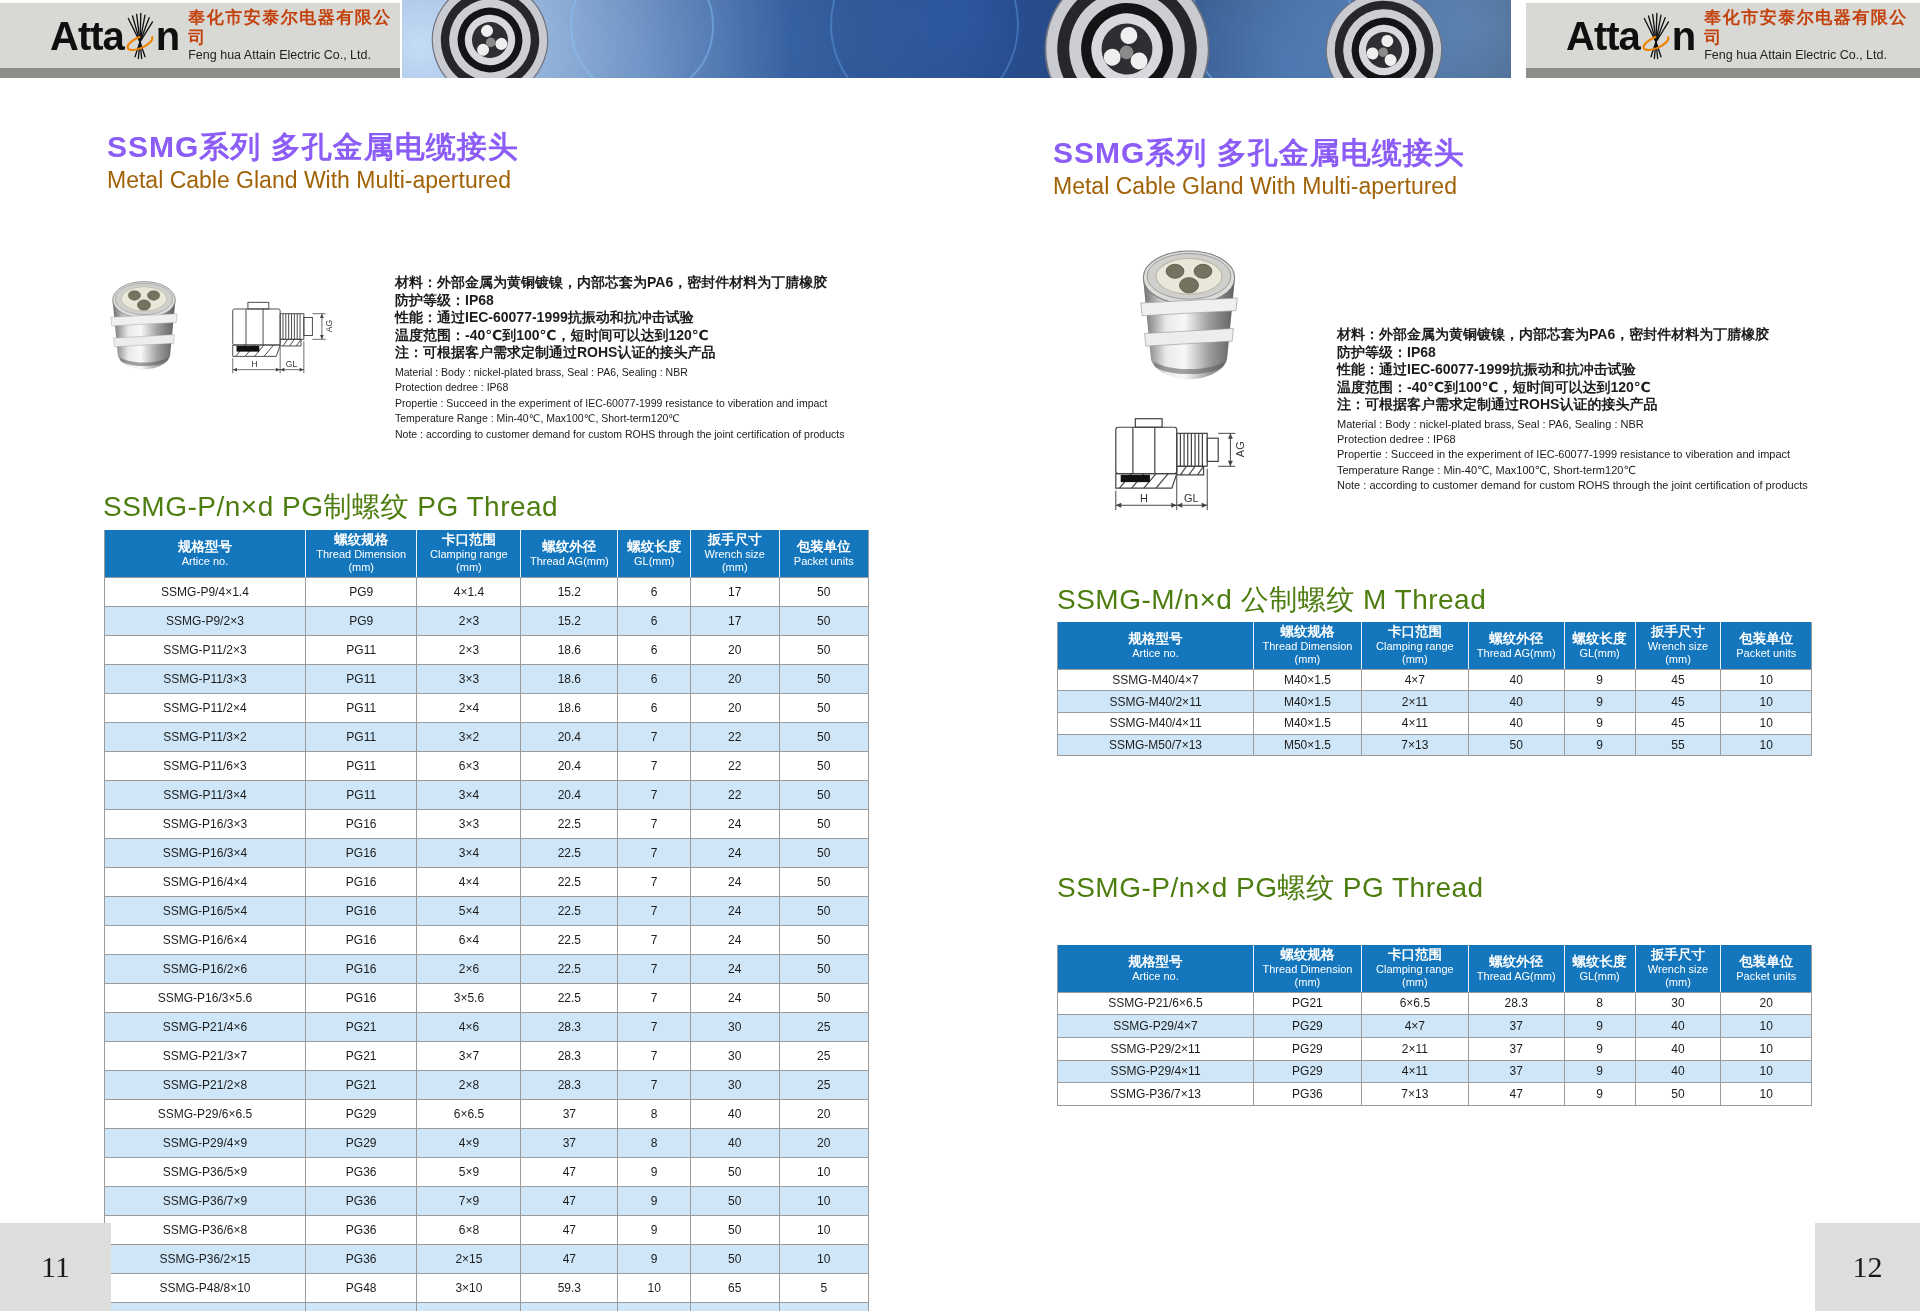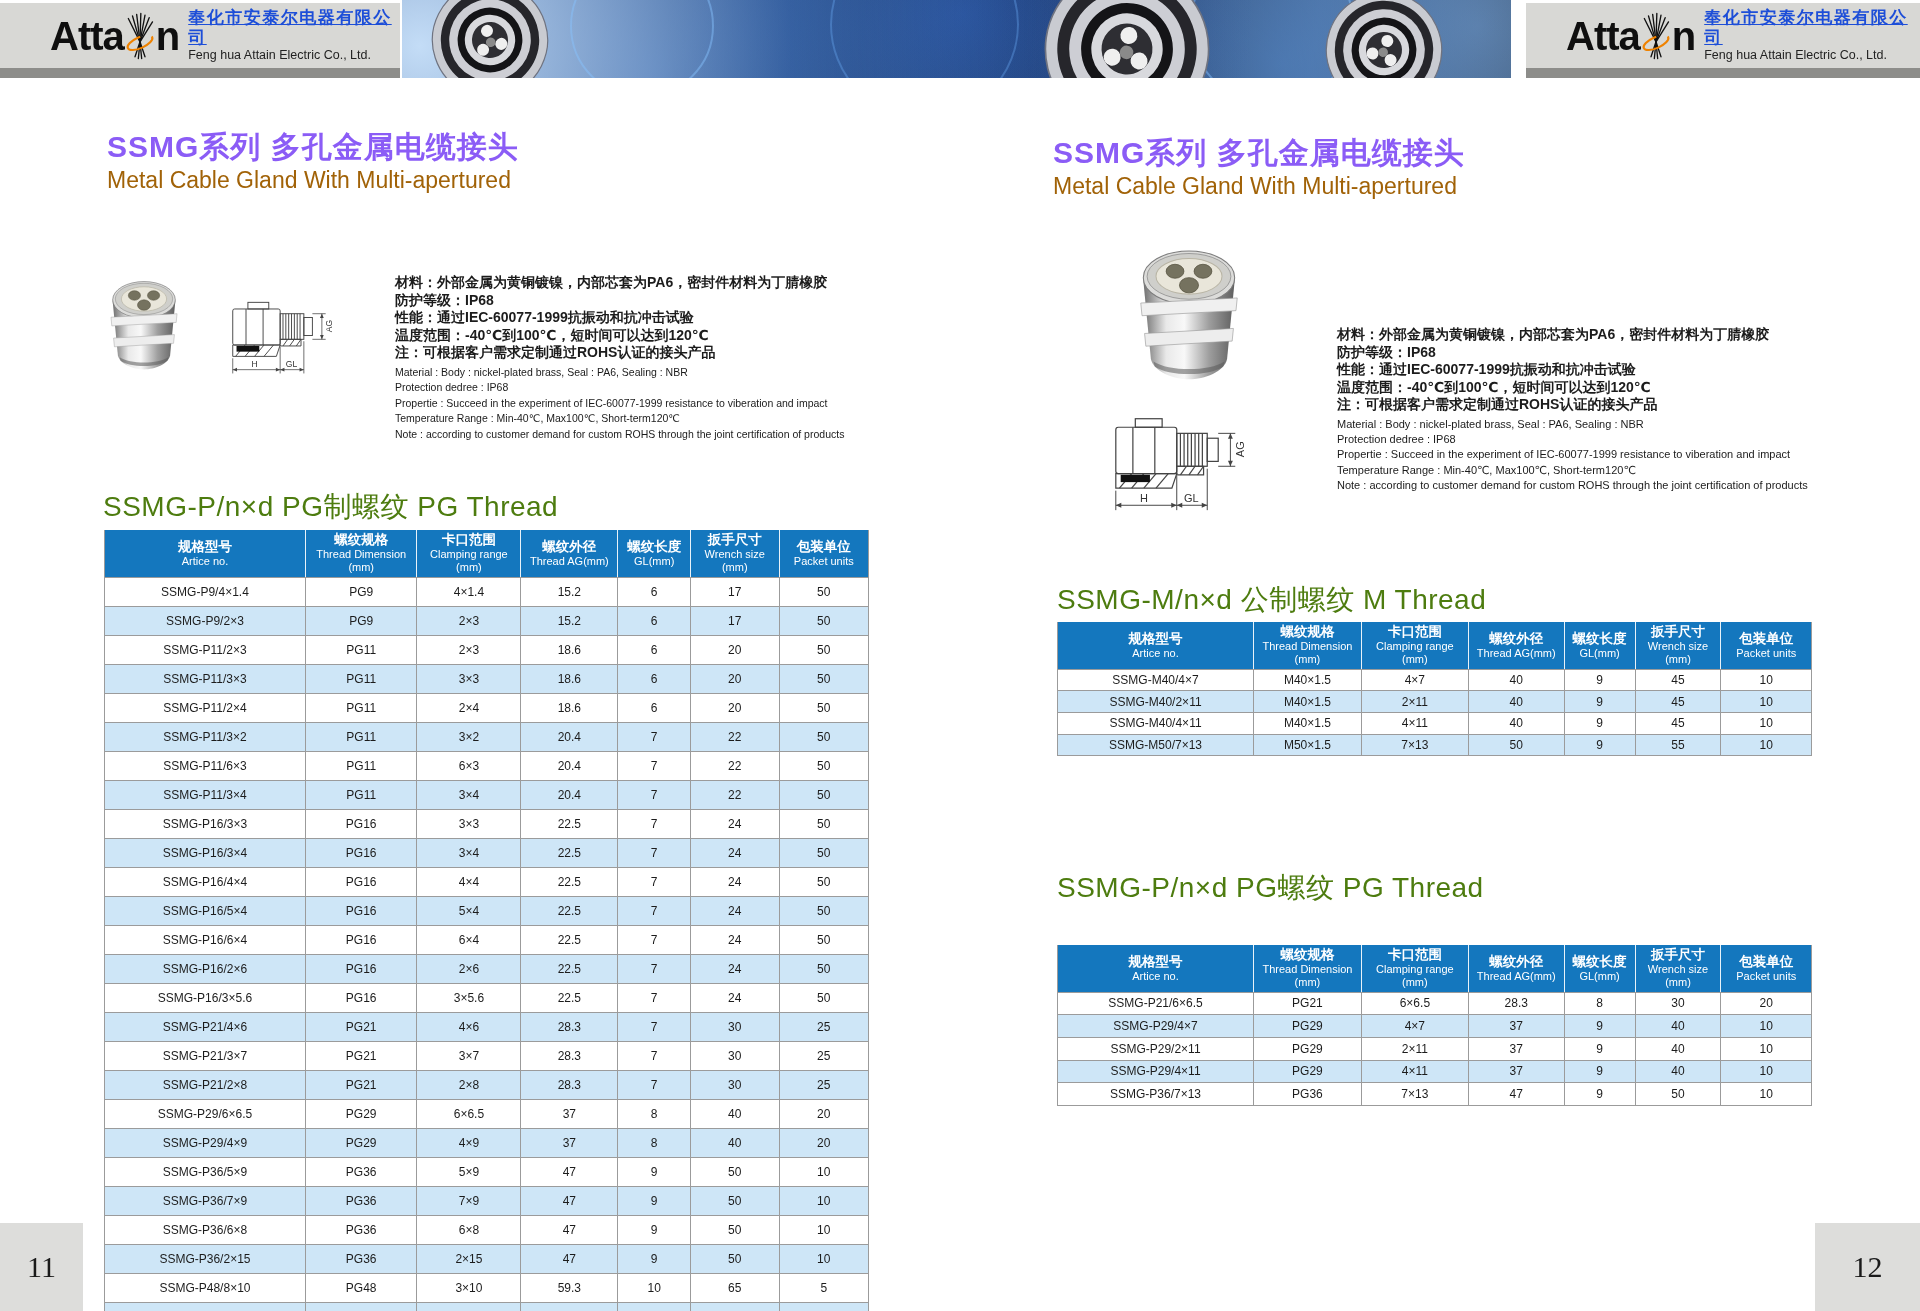--- a/index.html
+++ b/index.html
@@ -27,21 +27,21 @@
   .brand{position:absolute;top:3px;height:65px;background:#d8d8d5;display:flex;align-items:center;}
   .brand.left{left:0;width:400px;padding-left:50px;box-sizing:border-box;}
   .brand.right{left:1526px;width:394px;padding-left:40px;box-sizing:border-box;}
   .brand-shadow{position:absolute;top:68px;height:10px;background:#8d8d8a;}
   .brand-shadow.left{left:0;width:400px;}
   .brand-shadow.right{left:1526px;width:394px;}
   .logo{display:flex;align-items:center;}
   .logo-t{font-size:40px;font-weight:bold;letter-spacing:-1px;color:#0f0f0f;line-height:40px;}
   .logo-mark{margin:0 1px;}
   .co{margin-left:9px;}
-  .co-cn{font-size:17px;font-weight:bold;letter-spacing:1.5px;color:#1d4ed8;line-height:20px;text-decoration:underline;}
+  .co-cn{font-size:17px;font-weight:bold;letter-spacing:1.5px;color:#c2410c;line-height:20px;}
   .co-en{font-size:12.5px;color:#222;line-height:15px;}
 
   
   .page-title{position:absolute;}
   .page-title .t-cn{font-size:30px;font-weight:bold;letter-spacing:1px;line-height:34px;color:#8b5cf6;}
   .page-title .t-en{font-size:23px;font-weight:normal;line-height:33px;color:#a16207;}
   .pt-left{left:107px;top:130px;}
   .pt-right{left:1053px;top:136px;}
 
   
@@ -85,21 +85,21 @@
   .t-left tbody tr{height:29px;}
   .t-m{left:1057px;top:622px;width:755px;}
   .t-m tbody tr{height:21.7px;}
   .t-pg{left:1057px;top:945px;width:755px;}
   .t-pg tbody tr{height:22.7px;}
 
   
   .pagenum{position:absolute;top:1223px;height:88px;background:#dddddb;display:flex;
            align-items:center;justify-content:center;font-family:"Liberation Serif","DejaVu Serif",serif;
            font-size:30px;color:#1a1a1a;}
-  .pn-left{left:0;width:83px;}
+  .pn-left{left:0;width:111px;}
   .pn-right{left:1815px;width:105px;}
 </style>
 </head>
 <body>
 
 <div id="page">
 
   <div class="banner">
     <div class="ring r1"></div>
     <div class="ring r2"></div>

